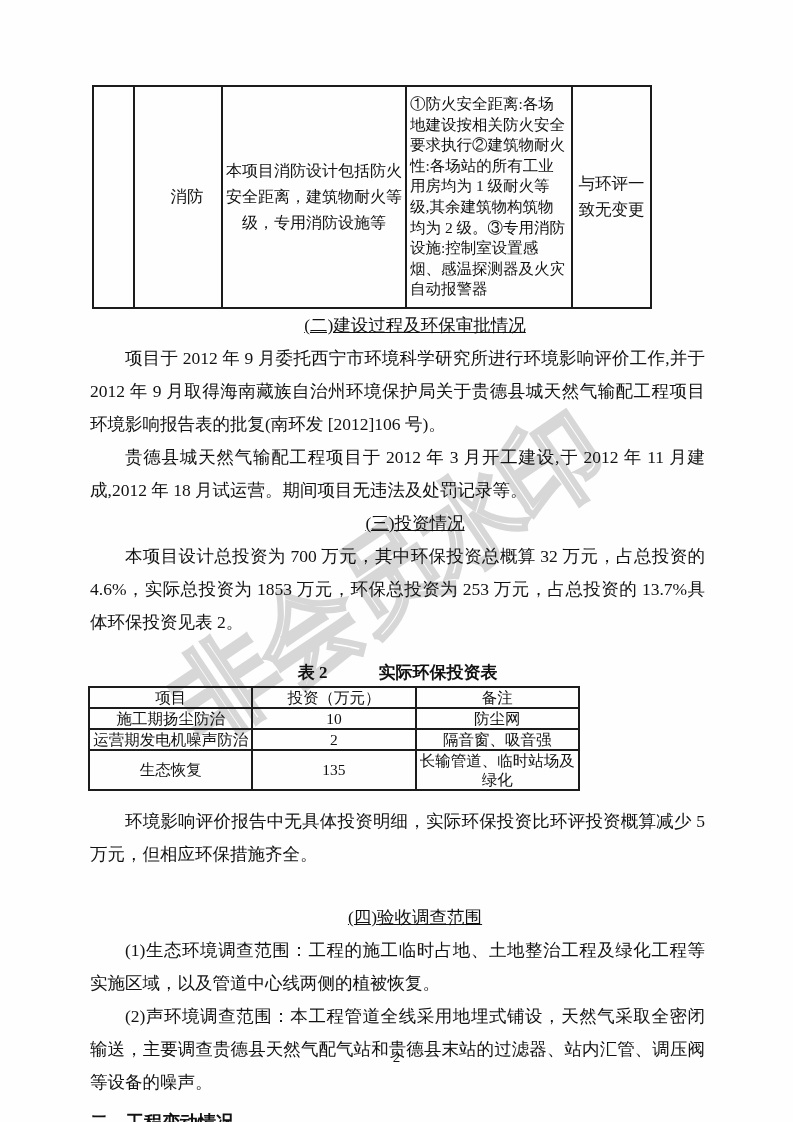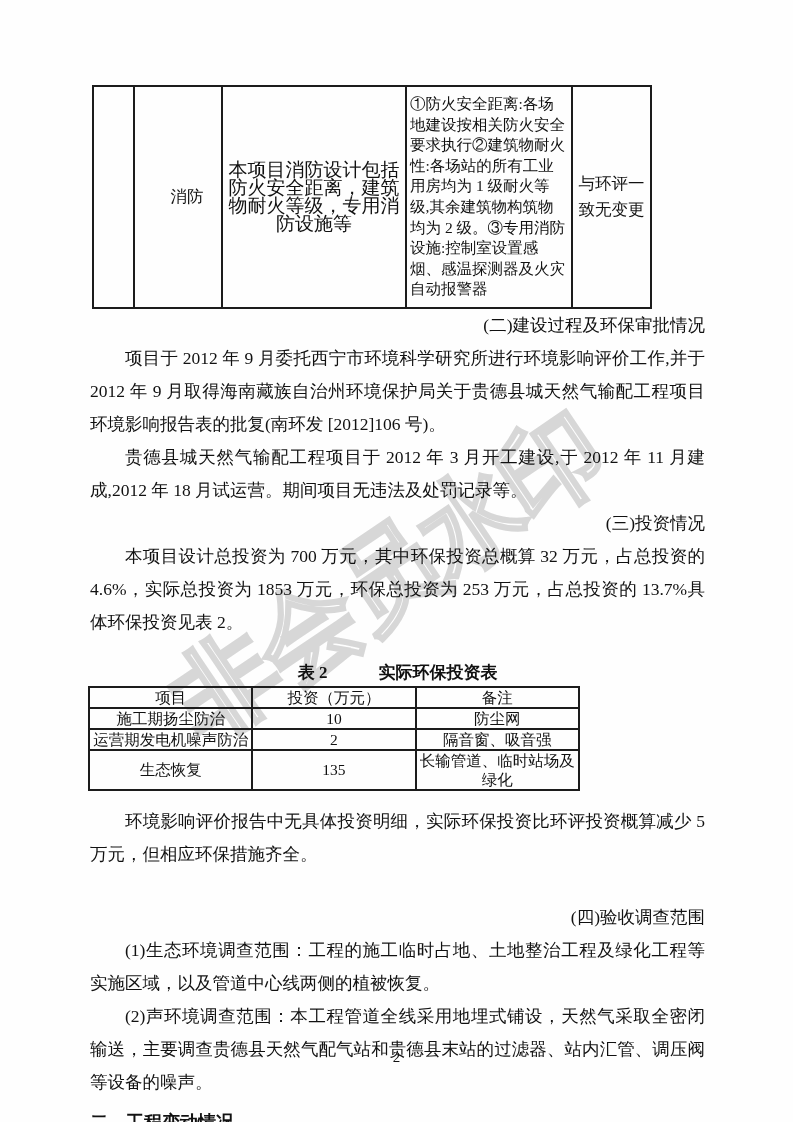--- a/index.html
+++ b/index.html
@@ -40,33 +40,33 @@
     width:558px;
     table-layout:fixed;
   }
   .t1 td{
     border:2px solid #1c1c1c;
     text-align:center;
     vertical-align:middle;
     padding:1px 2px;
   }
   .t1 .c-item{font-size:16.5px;padding-left:20px;}
-  .t1 .c-design{font-size:19px;line-height:18px;}
+  .t1 .c-design{font-size:16px;line-height:26px;}
   .t1 .c-detail{font-size:15.5px;line-height:20.6px;text-align:left;padding:7px 3px;}
   .t1 .c-conclusion{font-size:16.5px;line-height:26px;border-radius:9px;}
   .t1-row{height:183px;}
   
   .para, .sec-head{
     font-size:17.5px;
     line-height:33px;
     text-align:justify;
     text-indent:2em;
     margin:0;
   }
-  .sec-head{text-align:right;}
+  .sec-head{text-align:center;text-decoration:underline;}
   .gap-before{margin-top:30px;}
   .p-after-table{margin-top:14px;}
   .h2{
     font-size:18px;
     font-weight:700;
     line-height:34px;
     margin:6px 0 0 0;
     text-indent:0;
   }
   .para-noindent{

